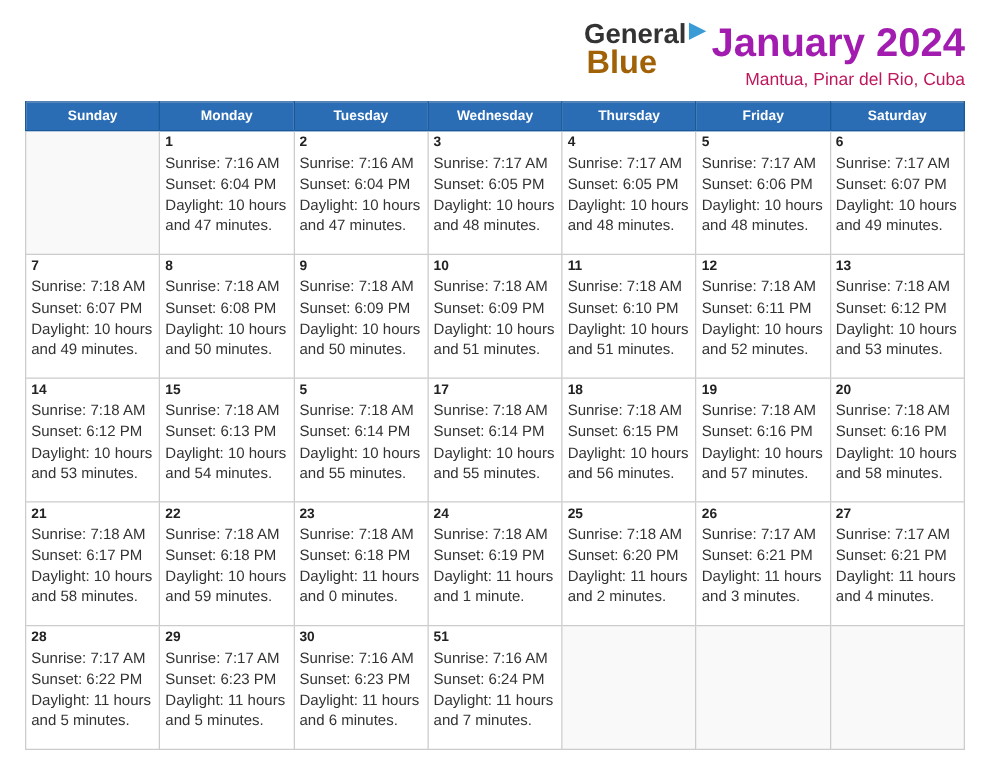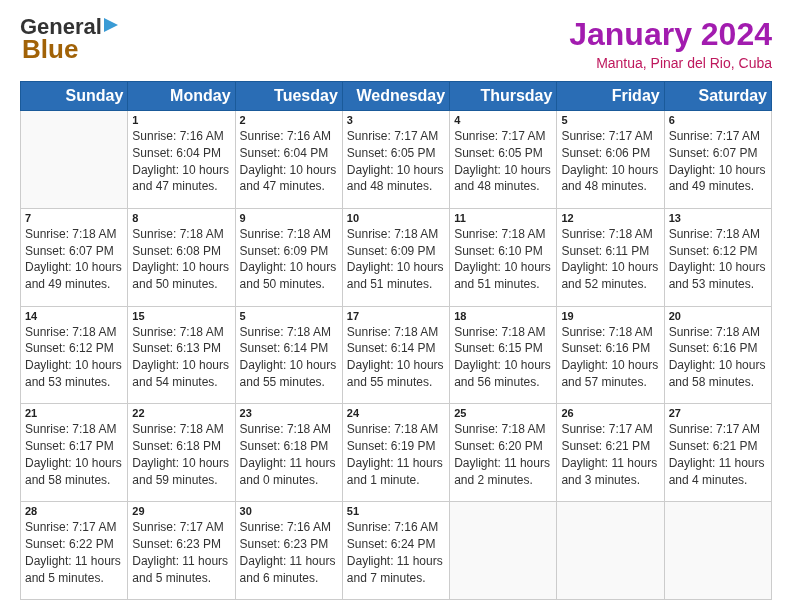--- a/index.html
+++ b/index.html
@@ -12,21 +12,21 @@
     }
     .page {
       width: 792px;
       height: 612px;
       padding: 16px 20px 12px 20px;
       display: flex;
       flex-direction: column;
     }
     .header {
       display: flex;
-      justify-content: space-between;
+      justify-content: flex-end;
       align-items: flex-start;
       margin-bottom: 10px;
     }
     .logo {
       display: flex;
       flex-direction: column;
       align-items: flex-start;
     }
     .title-block {
       text-align: right;
@@ -43,24 +43,24 @@
     }
     .calendar {
       flex: 1;
       border-collapse: collapse;
       width: 100%;
       table-layout: fixed;
     }
     .calendar th {
       background-color: #2a6db5;
       color: #fff;
-      font-size: 16px;
+      font-size: 11px;
       font-weight: bold;
       padding: 5px 4px;
-      text-align: right;
+      text-align: center;
       border: 1px solid #1a5a9a;
     }
     .calendar td {
       border: 1px solid #ccc;
       vertical-align: top;
       padding: 3px 4px;
       font-size: 9.5px;
       color: #333;
       height: 82px;
     }

